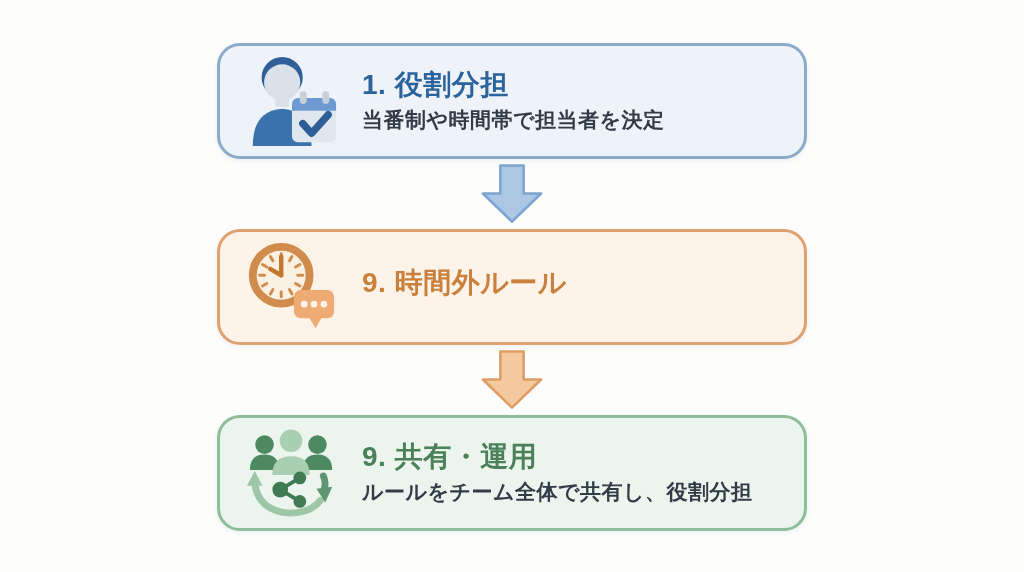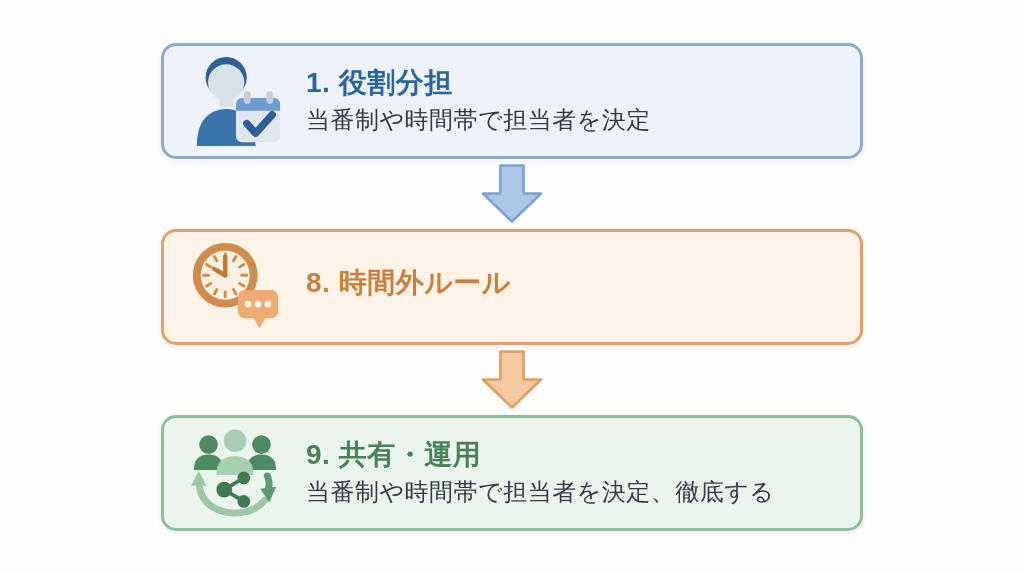--- a/index.html
+++ b/index.html
@@ -7,38 +7,38 @@
     width:1024px;height:572px;overflow:hidden;
     background:#fdfdfc;
     font-family:"Liberation Sans","DejaVu Sans",sans-serif;
   }
   .canvas{
     width:1024px;height:572px;box-sizing:border-box;
     display:flex;flex-direction:column;align-items:center;
     padding-top:43px;
   }
   .step{
-    width:702px;height:116px;box-sizing:border-box;
+    width:590px;height:116px;box-sizing:border-box;
     border:3px solid var(--border,#999);
     background:var(--bg,#f5f5f5);
-    border-radius:15px;
+    border-radius:23px;
     display:flex;align-items:center;
     padding-left:22px;
     box-shadow:0 2px 5px rgba(60,80,110,.08);
     flex:0 0 auto;
   }
   .icon{width:98px;height:98px;flex:0 0 auto;margin-right:22px;}
   .icon svg{width:100%;height:100%;display:block;}
   .copy{display:flex;flex-direction:column;}
   .title{
     margin:0 0 9px 0;font-size:28px;font-weight:700;
     color:var(--title,#333);letter-spacing:.5px;line-height:1.05;
   }
   .desc{
-    margin:0;font-size:24px;font-weight:400;
+    margin:0;font-size:21px;font-weight:700;
     color:var(--text,#333);letter-spacing:.5px;line-height:1.15;
   }
   .arrow{
     height:70px;flex:0 0 auto;
     display:flex;align-items:center;justify-content:center;
   }
   .arrow svg{width:64px;height:62px;display:block;}
   .arrow polygon{
     fill:var(--afill,#ccc);
     stroke:var(--astroke,#999);
@@ -100,21 +100,21 @@
           <line x1="40" y1="38" x2="28.7" y2="31.5"></line>
         </g>
         <rect x="53" y="53" width="41" height="29" rx="7" fill="#eeab73"></rect>
         <path d="M68 80 h14 l-7 12 z" fill="#eeab73"></path>
         <circle cx="63.5" cy="67.5" r="3.4" fill="#fdf4e8"></circle>
         <circle cx="73.5" cy="67.5" r="3.4" fill="#fdf4e8"></circle>
         <circle cx="83.5" cy="67.5" r="3.4" fill="#fdf4e8"></circle>
       </svg>
     </span>
     <div class="copy">
-      <h2 class="title">8. 時間外ルール</h2>
+      <h2 class="title">9. 時間外ルール</h2>
     </div>
   </section>
 
   <div class="arrow" style="--afill: #f5c9a0; --astroke: #dc9e62;">
     <svg viewBox="0 0 66 62" xmlns="http://www.w3.org/2000/svg">
       <polygon points="21,1.5 45,1.5 45,30.5 63,30.5 33,59.5 3,30.5 21,30.5"></polygon>
     </svg>
   </div>
 
   <section class="step" style="--border: #8ebd99; --bg: #ecf4ee; --title: #4a8159; --text: #333b47;">
@@ -134,17 +134,17 @@
           <line x1="39" y1="67" x2="59" y2="55"></line>
           <line x1="39" y1="67" x2="59" y2="79"></line>
         </g>
         <circle cx="39" cy="67" r="8" fill="#3f7a53"></circle>
         <circle cx="59" cy="55" r="6.5" fill="#3f7a53"></circle>
         <circle cx="59" cy="79" r="6.5" fill="#3f7a53"></circle>
       </svg>
     </span>
     <div class="copy">
       <h2 class="title">9. 共有・運用</h2>
-      <p class="desc">当番制や時間帯で担当者を決定、徹底する</p>
+      <p class="desc">ルールをチーム全体で共有し、役割分担</p>
     </div>
   </section>
 
 </div>
 
 </body></html>

